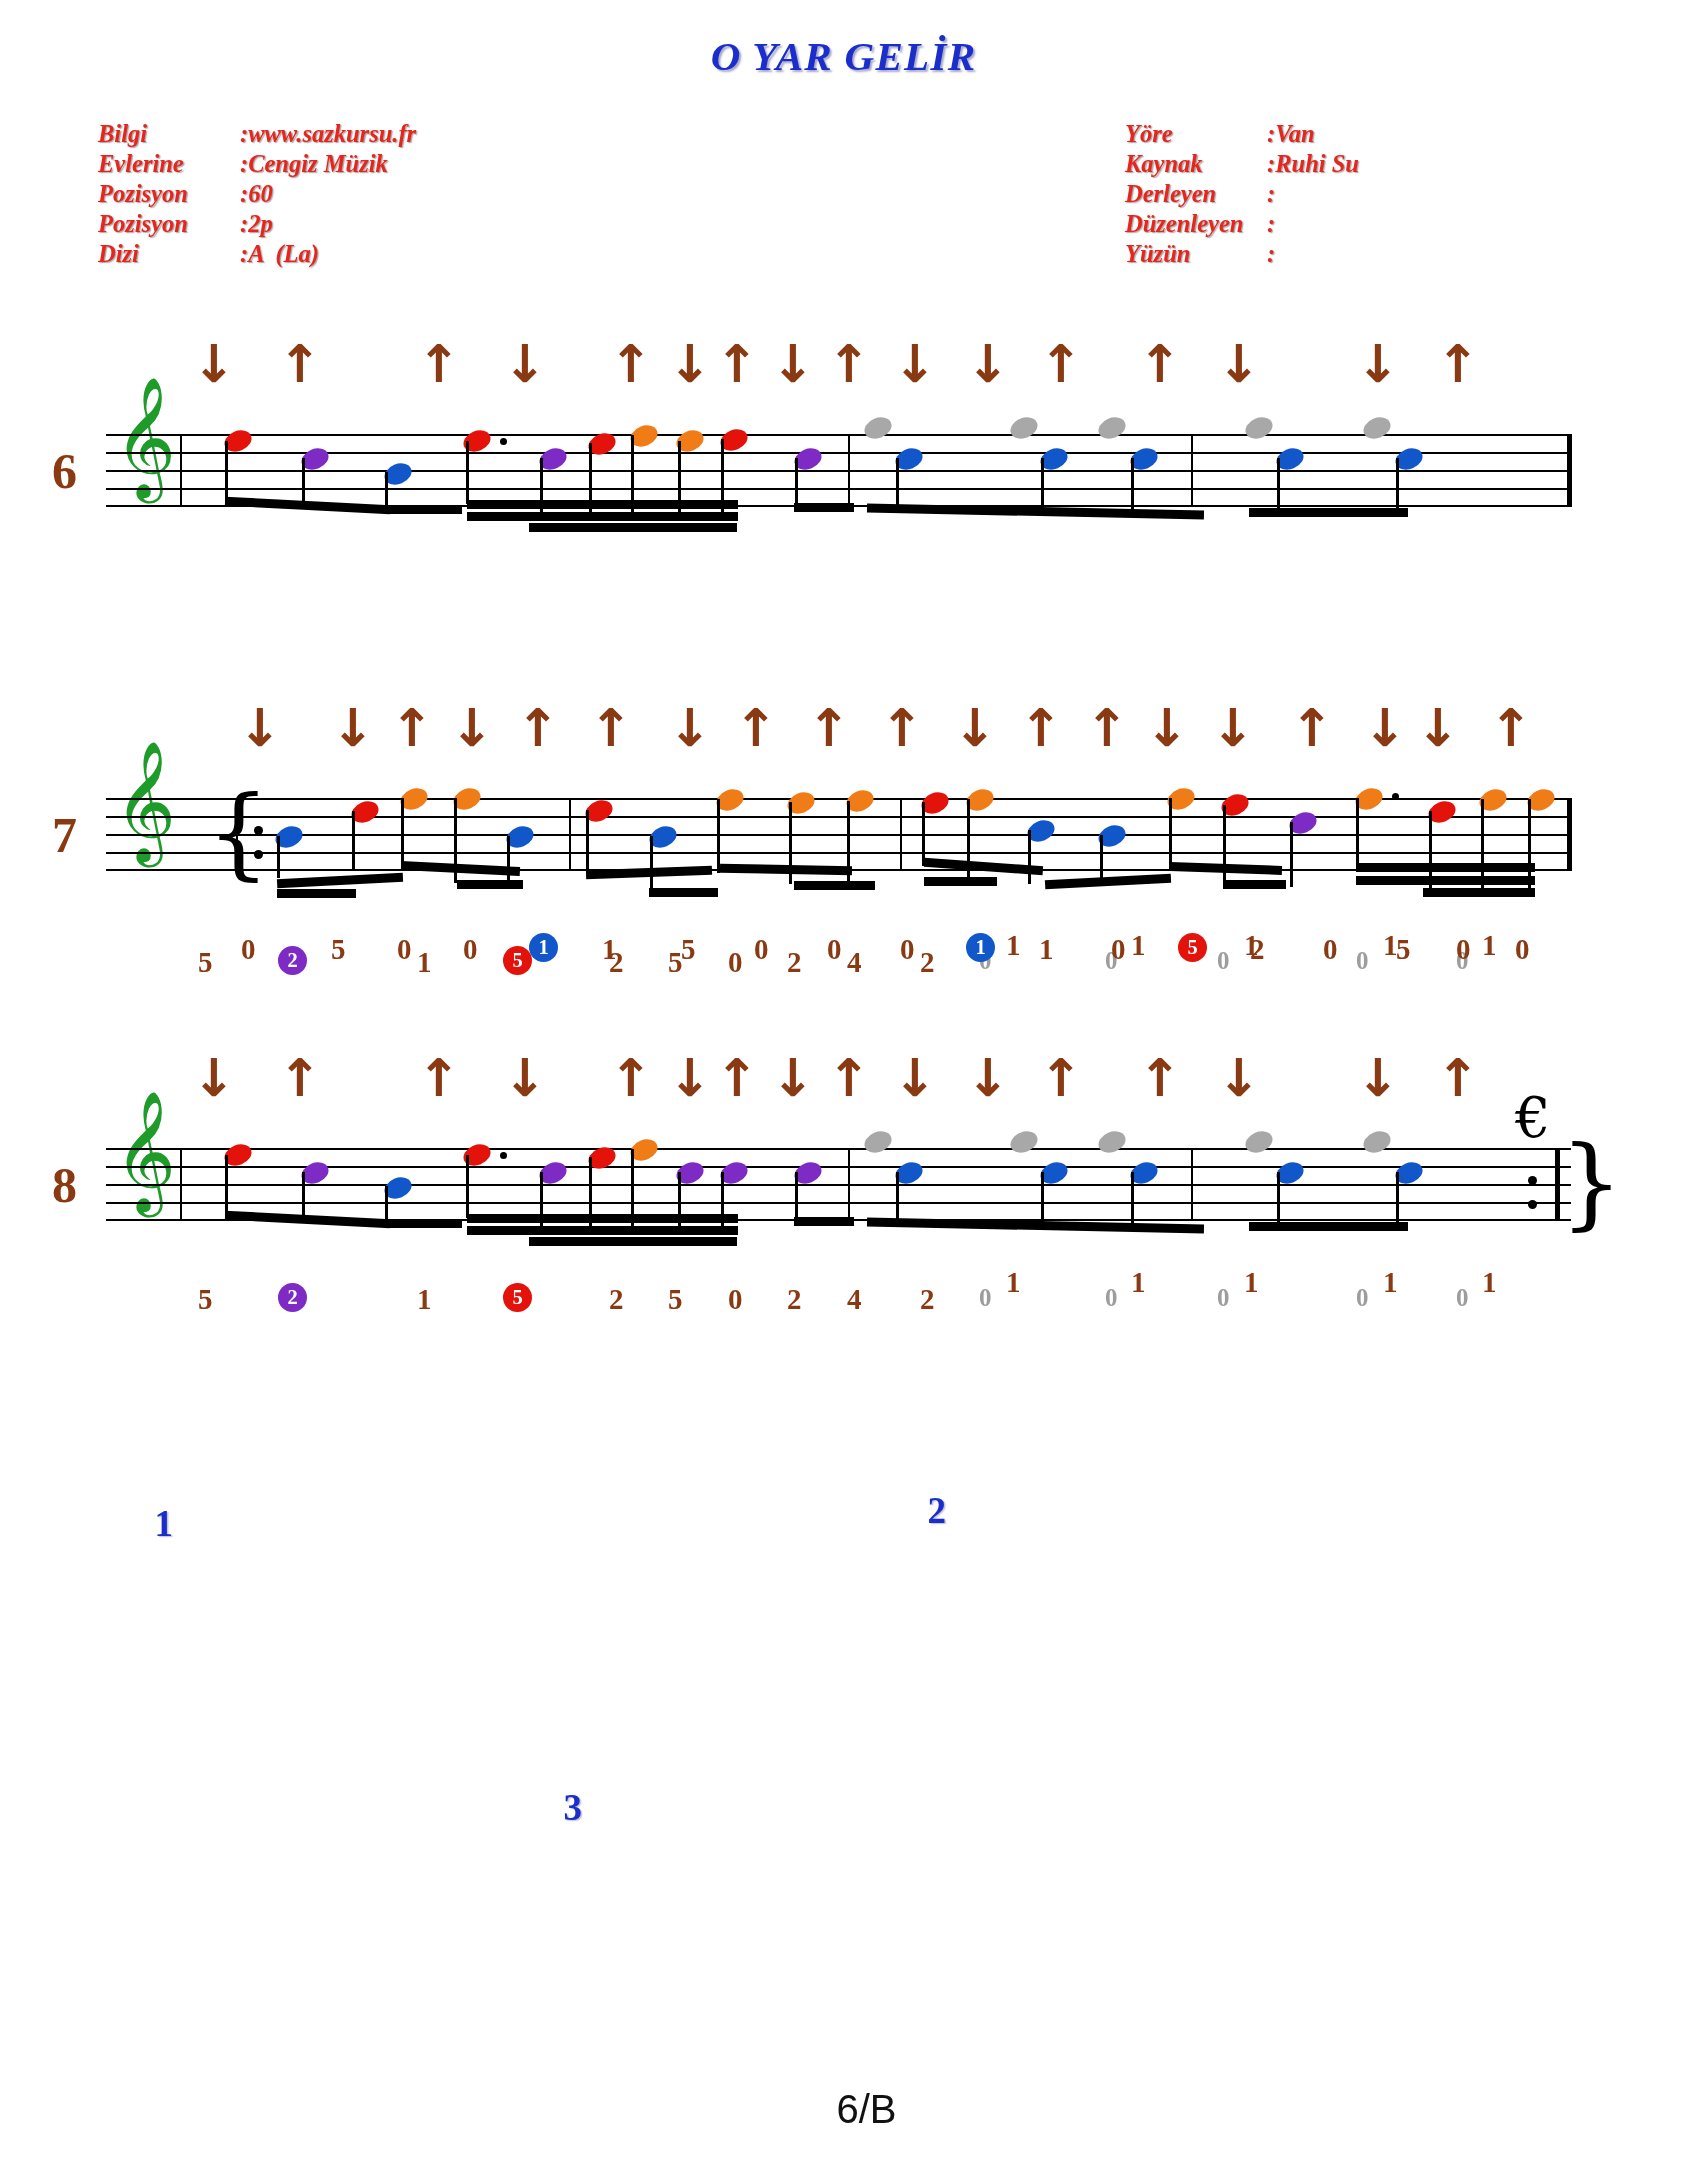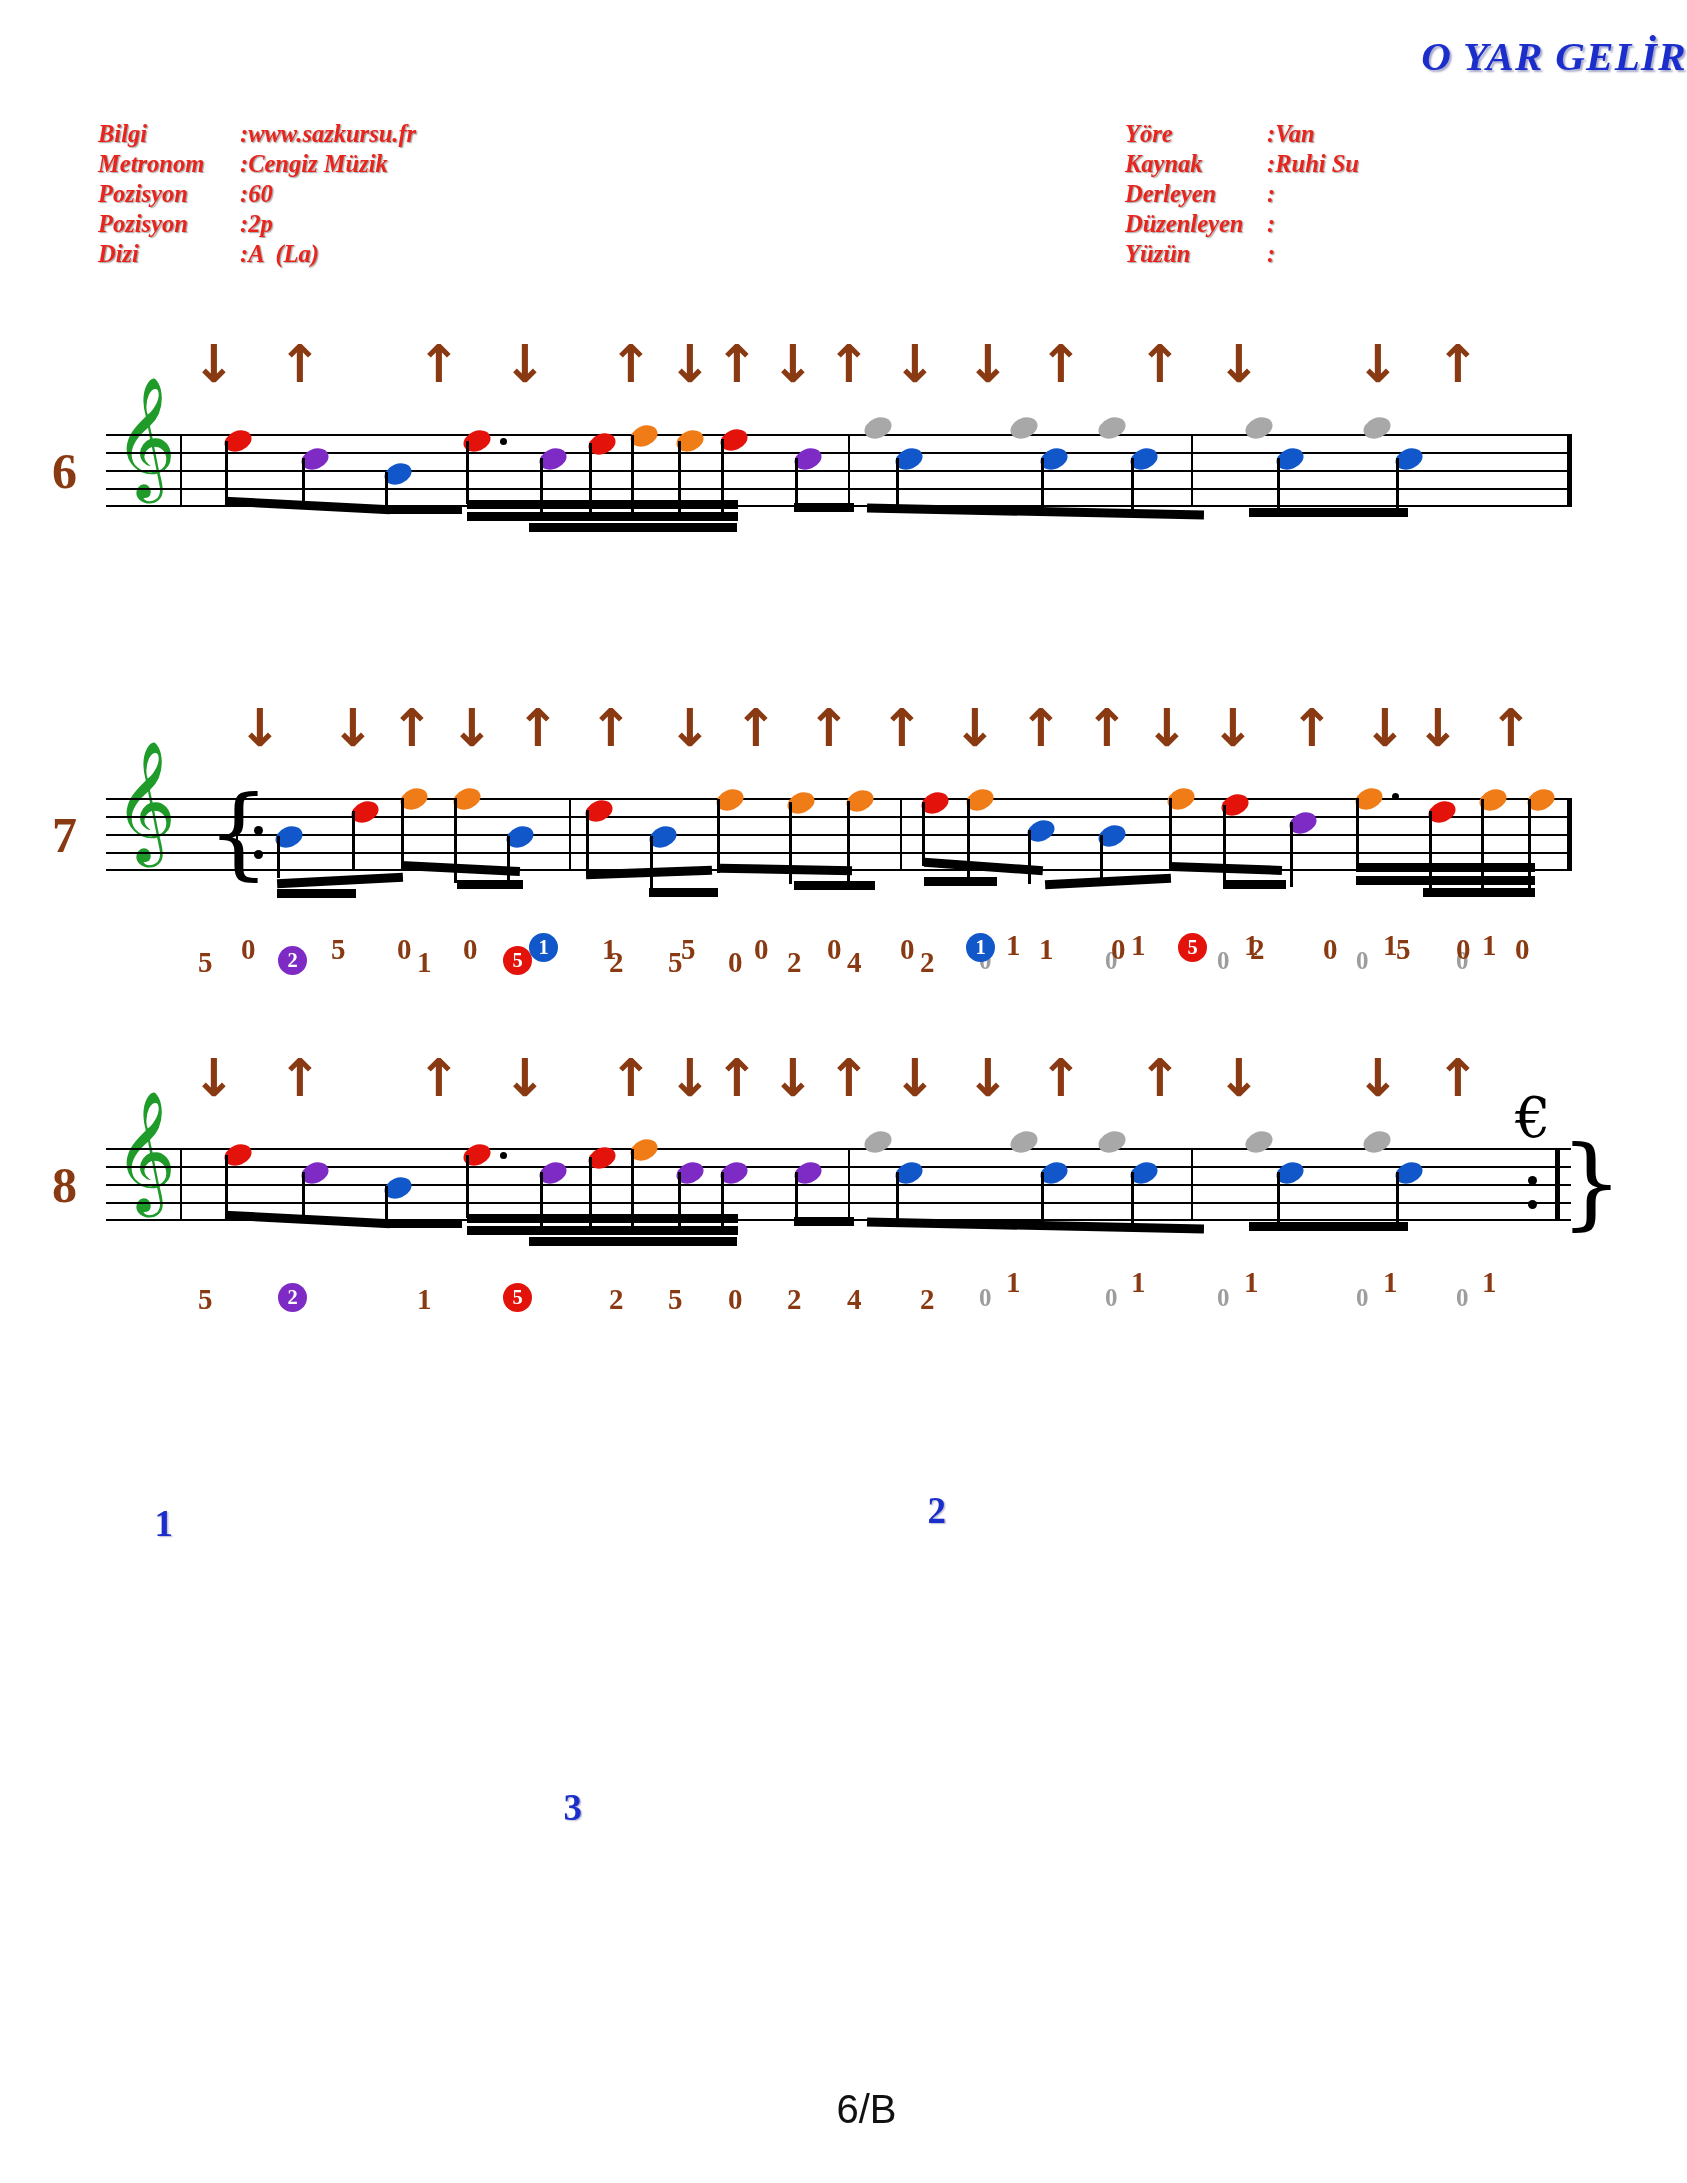--- a/index.html
+++ b/index.html
@@ -7,21 +7,21 @@
     width:1687px; height:2183px;
     font-family:"Liberation Sans", sans-serif;
     position:relative;
     overflow:hidden;
   }
   .page { position:absolute; inset:0; }
 
   
   .title {
     position:absolute; top:32px; left:0; width:1687px;
-    text-align:right;
+    text-align:center;
     font-family:"Liberation Serif", serif;
     font-weight:bold; font-style:italic;
     font-size:41px;
     color:#1b2ecb;
     letter-spacing:1.3px;
     text-shadow:2px 2px 2px rgba(120,120,170,0.65);
   }
 
   
   .info {
@@ -180,21 +180,21 @@
 <div class="page">
 
   <div class="title">O YAR GELİR</div>
 
   <div class="info info-left">
     <div class="info-row">
       <span class="info-key">Bilgi</span>
       <span class="info-val">:www.sazkursu.fr</span>
     </div>
     <div class="info-row">
-      <span class="info-key">Metronom</span>
+      <span class="info-key">Evlerine</span>
       <span class="info-val">:Cengiz Müzik</span>
     </div>
     <div class="info-row">
       <span class="info-key">Pozisyon</span>
       <span class="info-val">:60</span>
     </div>
     <div class="info-row">
       <span class="info-key">Pozisyon</span>
       <span class="info-val">:2p</span>
     </div>

